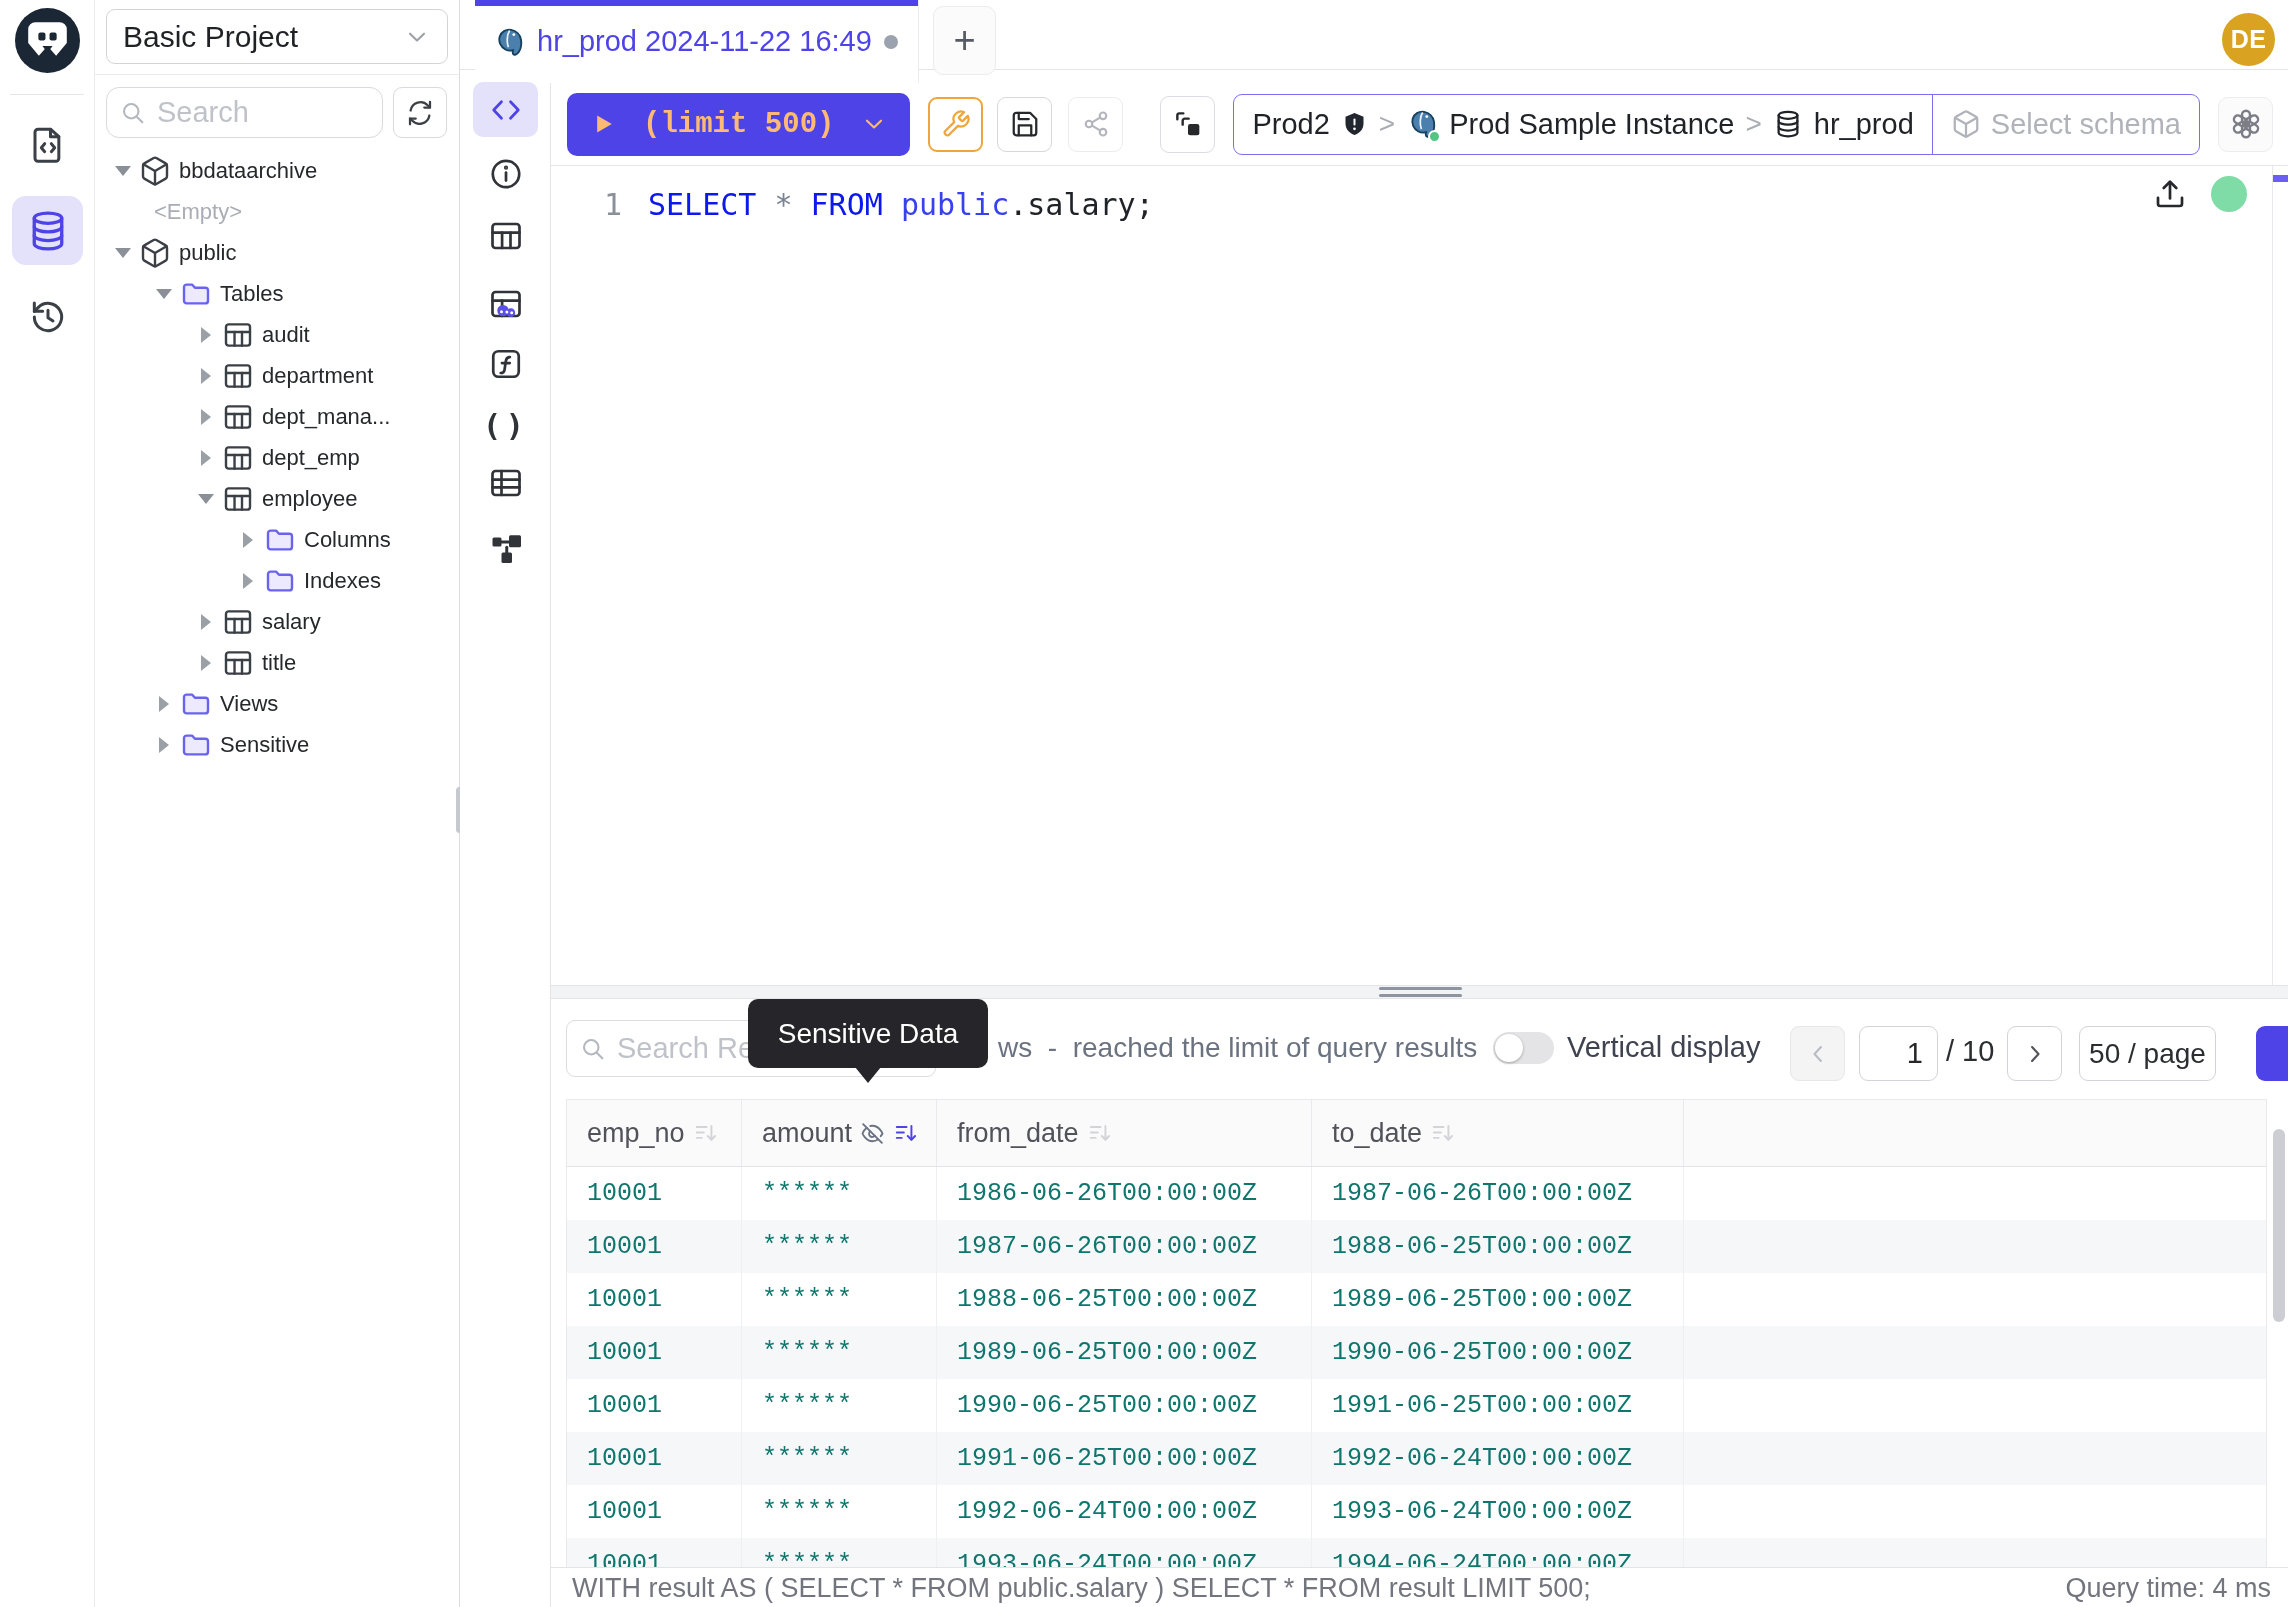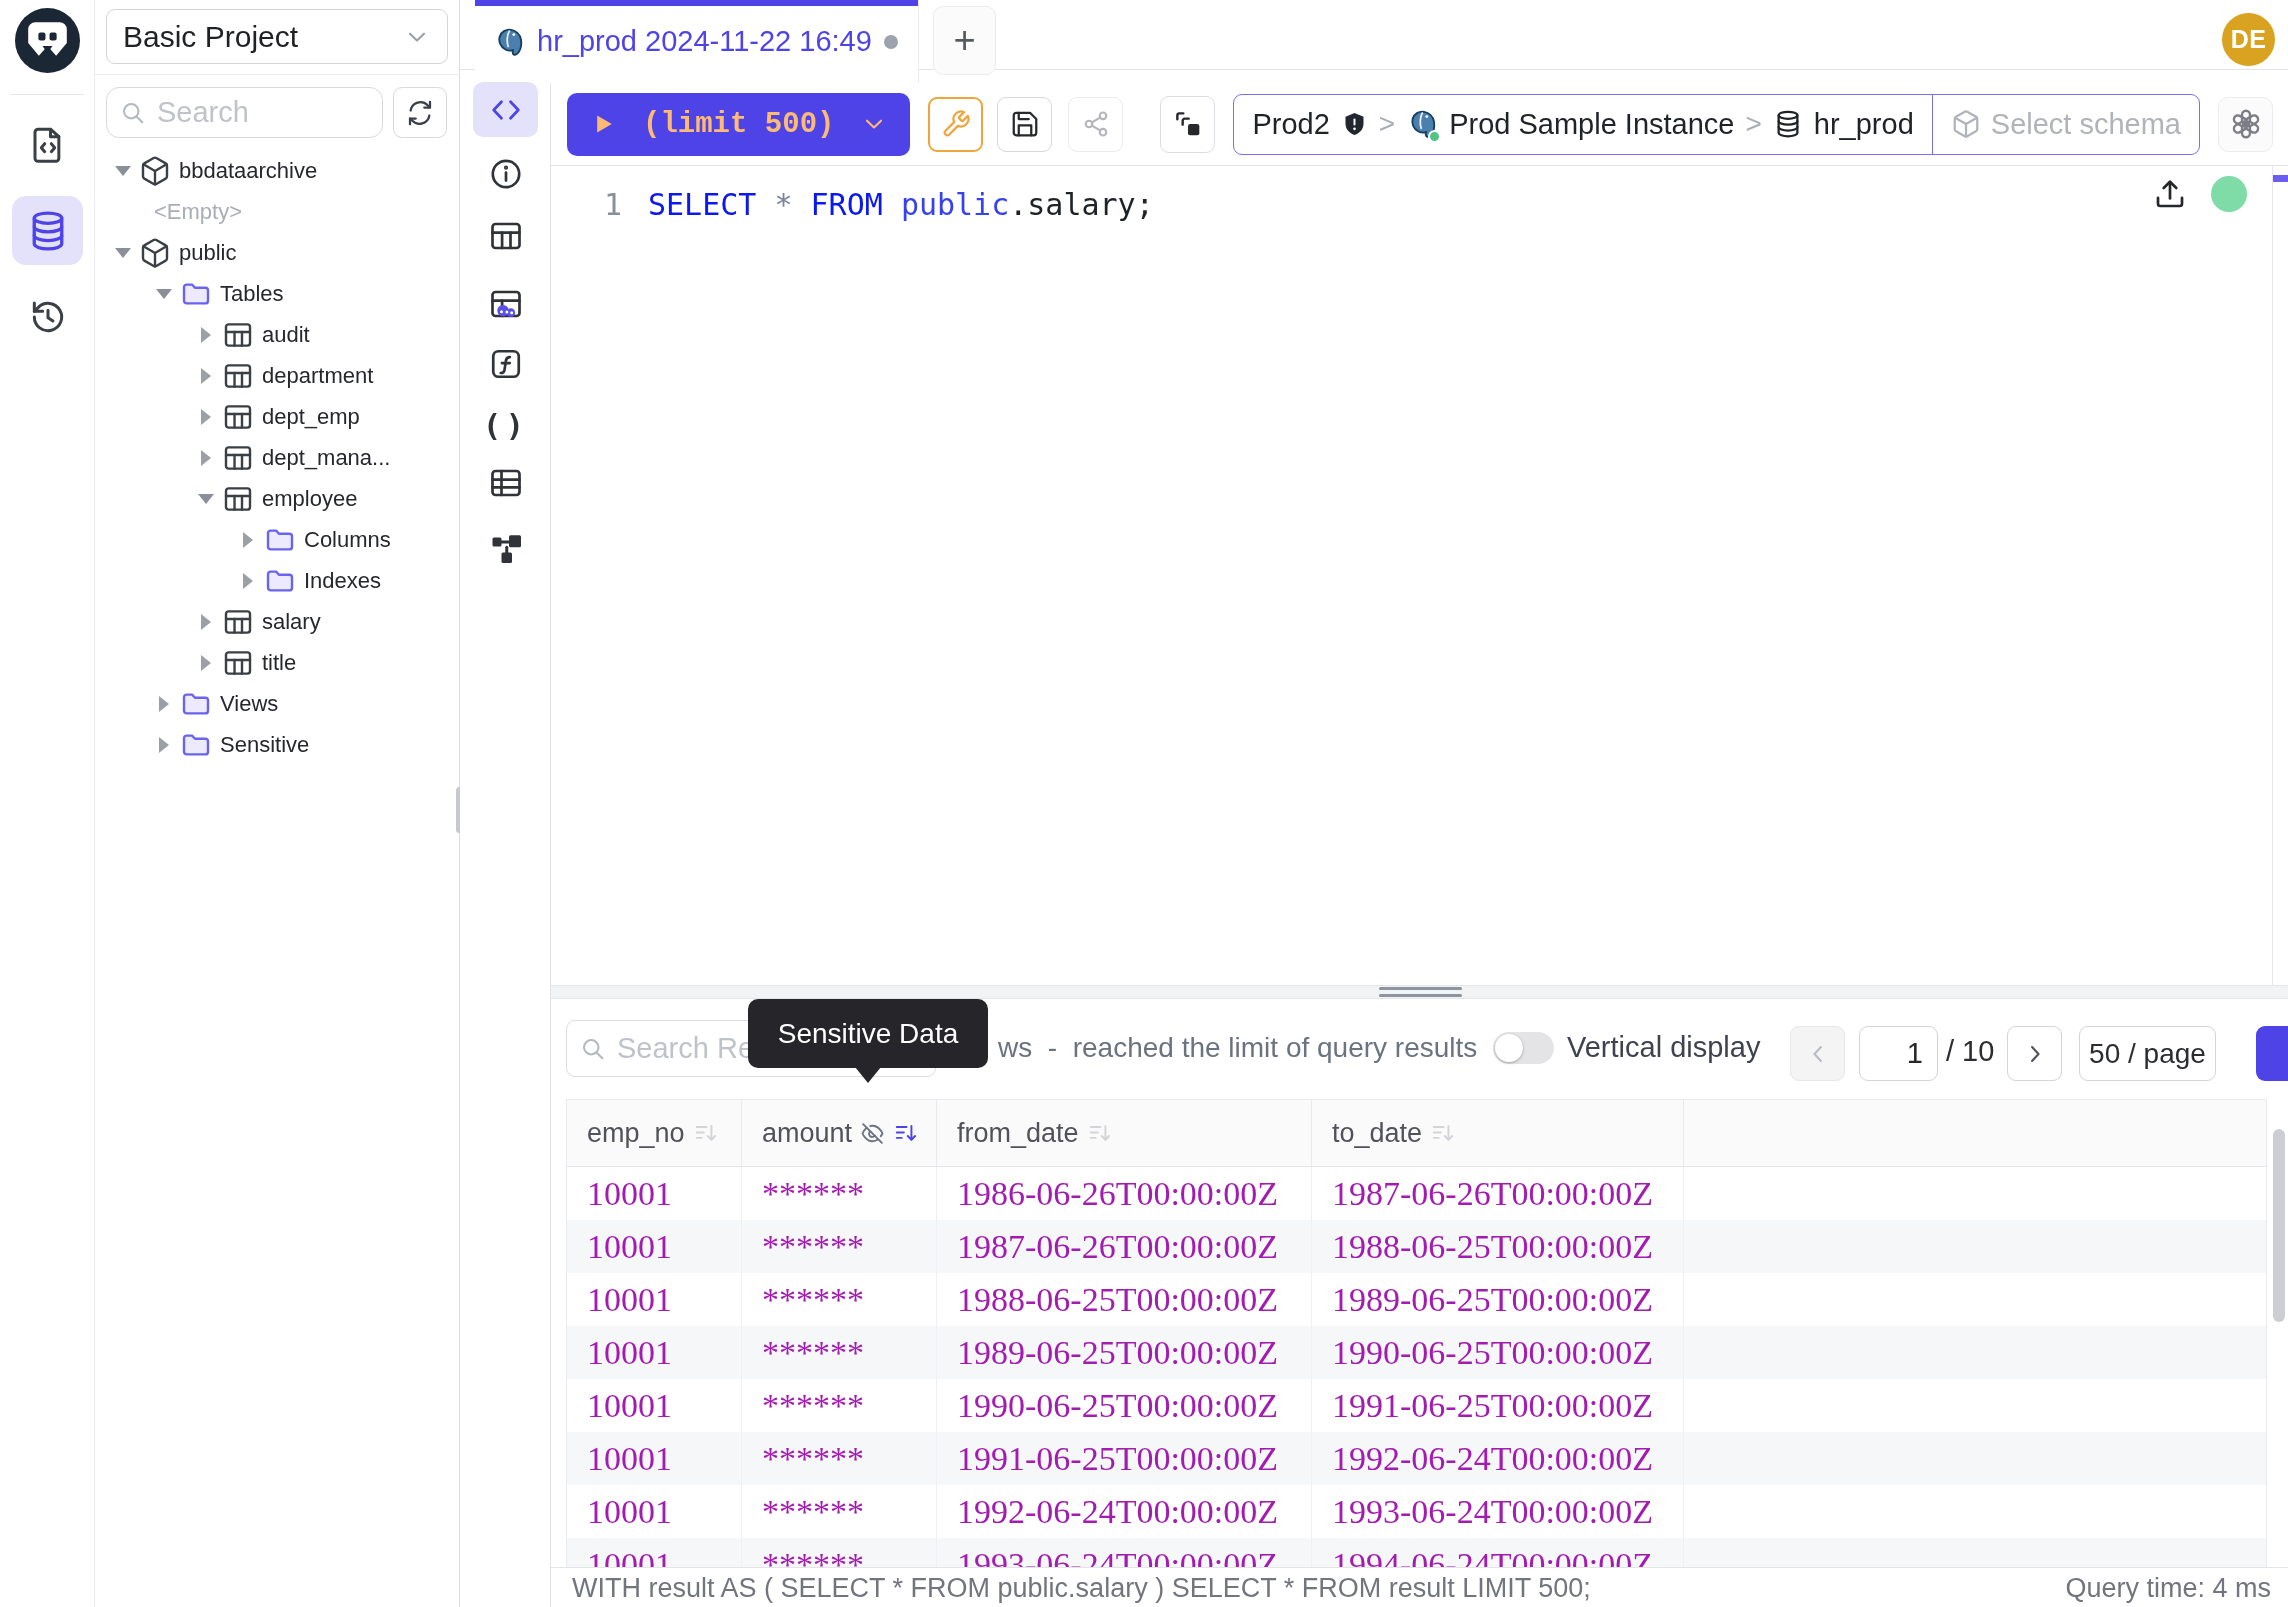--- a/index.html
+++ b/index.html
@@ -122,21 +122,21 @@
   #rtable{position:absolute;left:15px;top:100px;width:1701px;bottom:0;border:1px solid #e9eaee;border-bottom:0}
   #thead{display:flex;height:67px;background:#fafafb;border-bottom:1px solid #e3e4e8}
   .th{display:flex;align-items:center;gap:8px;padding-left:20px;font-size:27px;color:#52525b;border-right:1px solid #e9eaee}
   .th:last-child,.td:last-child{border-right:0}
   .sort-ic{color:#d4d4d8}
   .sort-ic.active{color:var(--accent)}
   .eyeoff-ic{color:#6b7280}
   #tbody{position:absolute;left:0;right:0;top:67px;height:400px;overflow:hidden}
   .tr{display:flex;height:53px;background:#fff}
   .tr:nth-child(even){background:#f6f7f9}
-  .td{display:flex;align-items:center;padding-left:20px;font-family:Liberation Serif, serif;font-size:34px;color:#a21caf;border-right:1px solid #eef0f3;white-space:nowrap;overflow:hidden}
+  .td{display:flex;align-items:center;padding-left:20px;font-family:Liberation Mono, monospace;font-size:25px;color:#0f766e;border-right:1px solid #eef0f3;white-space:nowrap;overflow:hidden}
   .c0{width:175px;flex:none}.c1{width:195px;flex:none}.c2{width:375px;flex:none}.c3{width:372px;flex:none}.c4{flex:1}
   #vscroll{position:absolute;right:4px;top:130px;width:12px;height:193px;border-radius:6px;background:#cdced3}
 
   
   #statusbar{position:absolute;left:0;right:0;bottom:0;height:41px;border-top:1px solid var(--border);background:#fff;display:flex;align-items:center;font-size:27px;color:#72757d}
   #status-query{margin-left:21px;flex:1;white-space:nowrap;overflow:hidden}
   #status-time{margin-right:18px;white-space:nowrap}
 </style>
 </head>
 <body>
@@ -395,30 +395,30 @@
           </svg>
         <span class="tlabel">department</span>
       </div>
       <div class="trow" style="padding-left:99px">
         <span class="caret right">
             <i></i>
           </span>
         <svg class="ic ticon" viewBox="0 0 32 32" width="32" height="32">
             <use href="#i-table"></use>
           </svg>
+        <span class="tlabel">dept_mana...</span>
+      </div>
+      <div class="trow" style="padding-left:99px">
+        <span class="caret right">
+            <i></i>
+          </span>
+        <svg class="ic ticon" viewBox="0 0 32 32" width="32" height="32">
+            <use href="#i-table"></use>
+          </svg>
         <span class="tlabel">dept_emp</span>
-      </div>
-      <div class="trow" style="padding-left:99px">
-        <span class="caret right">
-            <i></i>
-          </span>
-        <svg class="ic ticon" viewBox="0 0 32 32" width="32" height="32">
-            <use href="#i-table"></use>
-          </svg>
-        <span class="tlabel">dept_mana...</span>
       </div>
       <div class="trow" style="padding-left:99px">
         <span class="caret down">
             <i></i>
           </span>
         <svg class="ic ticon" viewBox="0 0 32 32" width="32" height="32">
             <use href="#i-table"></use>
           </svg>
         <span class="tlabel">employee</span>
       </div>

